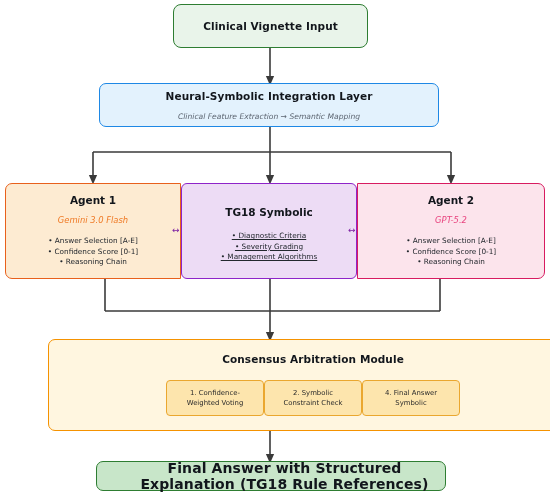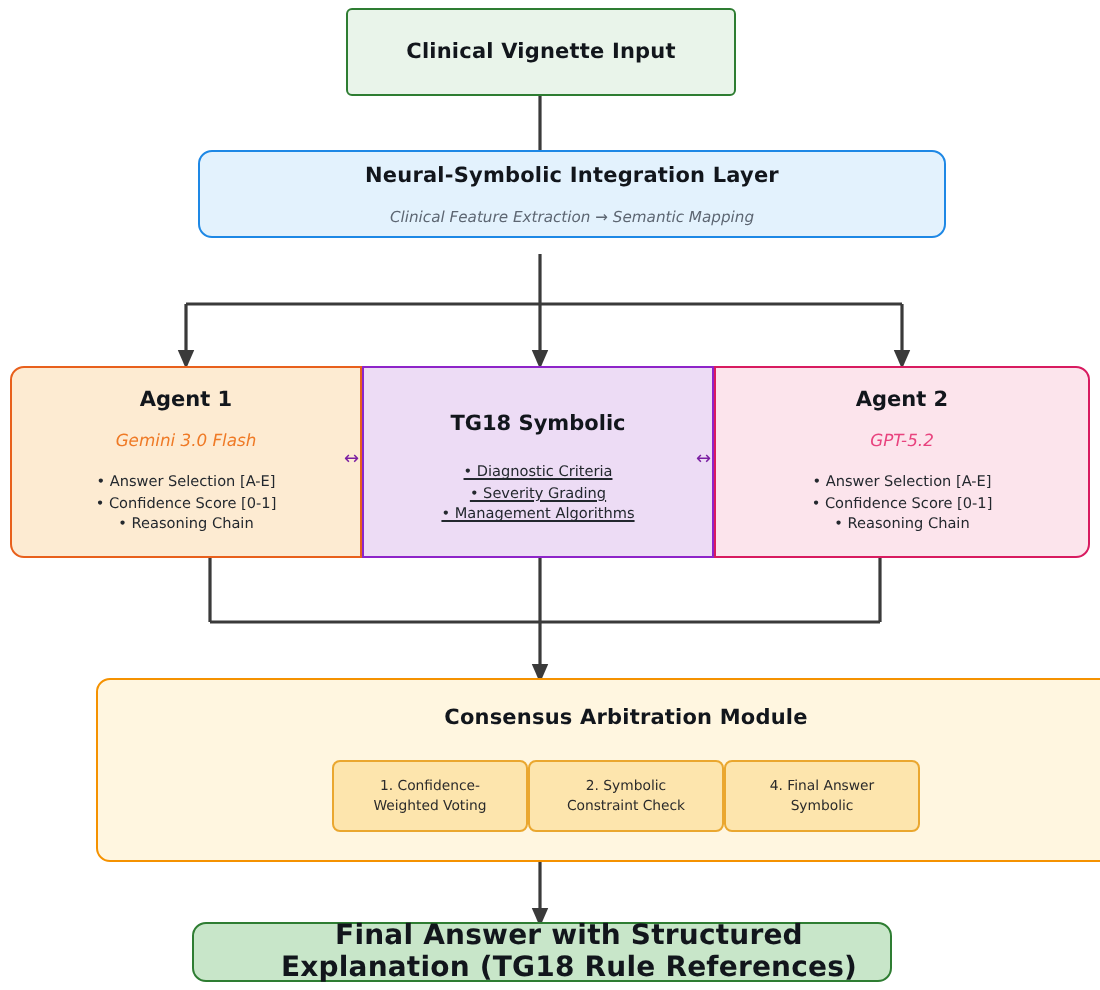--- a/index.html
+++ b/index.html
@@ -11,37 +11,37 @@
 
   .node{position:absolute;box-sizing:border-box;display:flex;flex-direction:column;
         align-items:center;justify-content:center;text-align:center;}
   .title{font-weight:bold;color:#12161c;letter-spacing:.1px;}
   .sub{font-style:italic;}
   .bullets{display:inline-block;text-align:center;color:#23282e;}
   .bullets div{white-space:nowrap;}
 
   
   #vignette{left:173px;top:4px;width:195px;height:44px;border:1.6px solid #2e7d32;
-            background:#e9f4ea;border-radius:3px;justify-content:center;}
+            background:#e9f4ea;border-radius:8px;justify-content:center;}
   #vignette .title{font-size:10.5px;}
   #final{left:96px;top:461px;width:350px;height:30px;border:1.6px solid #2e7d32;
          background:#c8e6c9;border-radius:7px;}
   #final .title{font-size:14px;padding-left:27px;}
 
   
-  #integration{left:99px;top:75px;width:374px;height:44px;border:1.6px solid #1e88e5;
+  #integration{left:99px;top:83px;width:340px;height:44px;border:1.6px solid #1e88e5;
                background:#e3f2fd;border-radius:7px;gap:10px;}
   #integration .title{font-size:10.5px;}
   #integration .sub{font-size:7.6px;color:#5d6672;}
 
   
   #agent1{left:5px;top:183px;width:176px;height:96px;border:1.8px solid #e8601c;
           background:#fdebd2;border-radius:7px 0 0 7px;}
   #kb{left:181px;top:183px;width:176px;height:96px;border:1.8px solid #8e24c9;
-      background:#eddcf5;border-radius:0;}
+      background:#eddcf5;border-radius:6px;}
   #agent2{left:357px;top:183px;width:188px;height:96px;border:1.8px solid #d81b60;
           background:#fce4ec;border-radius:0 7px 7px 0;}
   .agentTitle{font-size:10.5px;font-weight:bold;color:#12161c;}
   #agent1 .sub{font-size:8.4px;color:#ef7a26;margin-top:9px;}
   #agent2 .sub{font-size:8.4px;color:#e8437e;margin-top:9px;}
   #kb .title2{font-size:10.5px;font-weight:bold;color:#12161c;margin-top:7px;}
   .bullets{font-size:7.3px;line-height:1.42;margin-top:11px;}
   #kb .bullets{margin-top:13px;text-decoration:underline;}
 
   .biarrow{position:absolute;font-size:9px;color:#7b1fa2;line-height:1;

